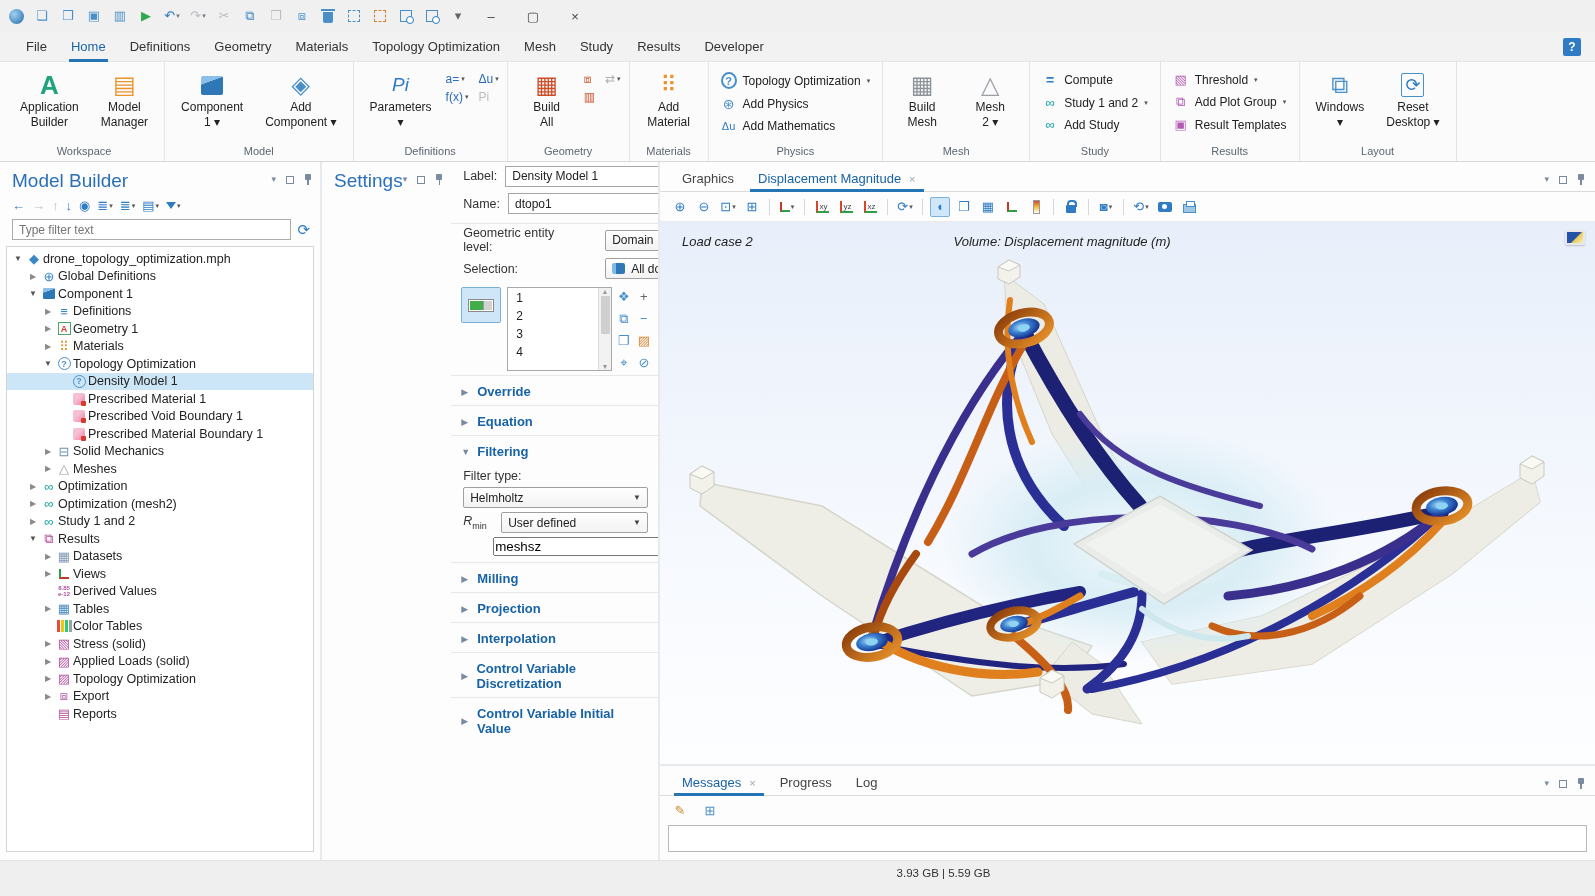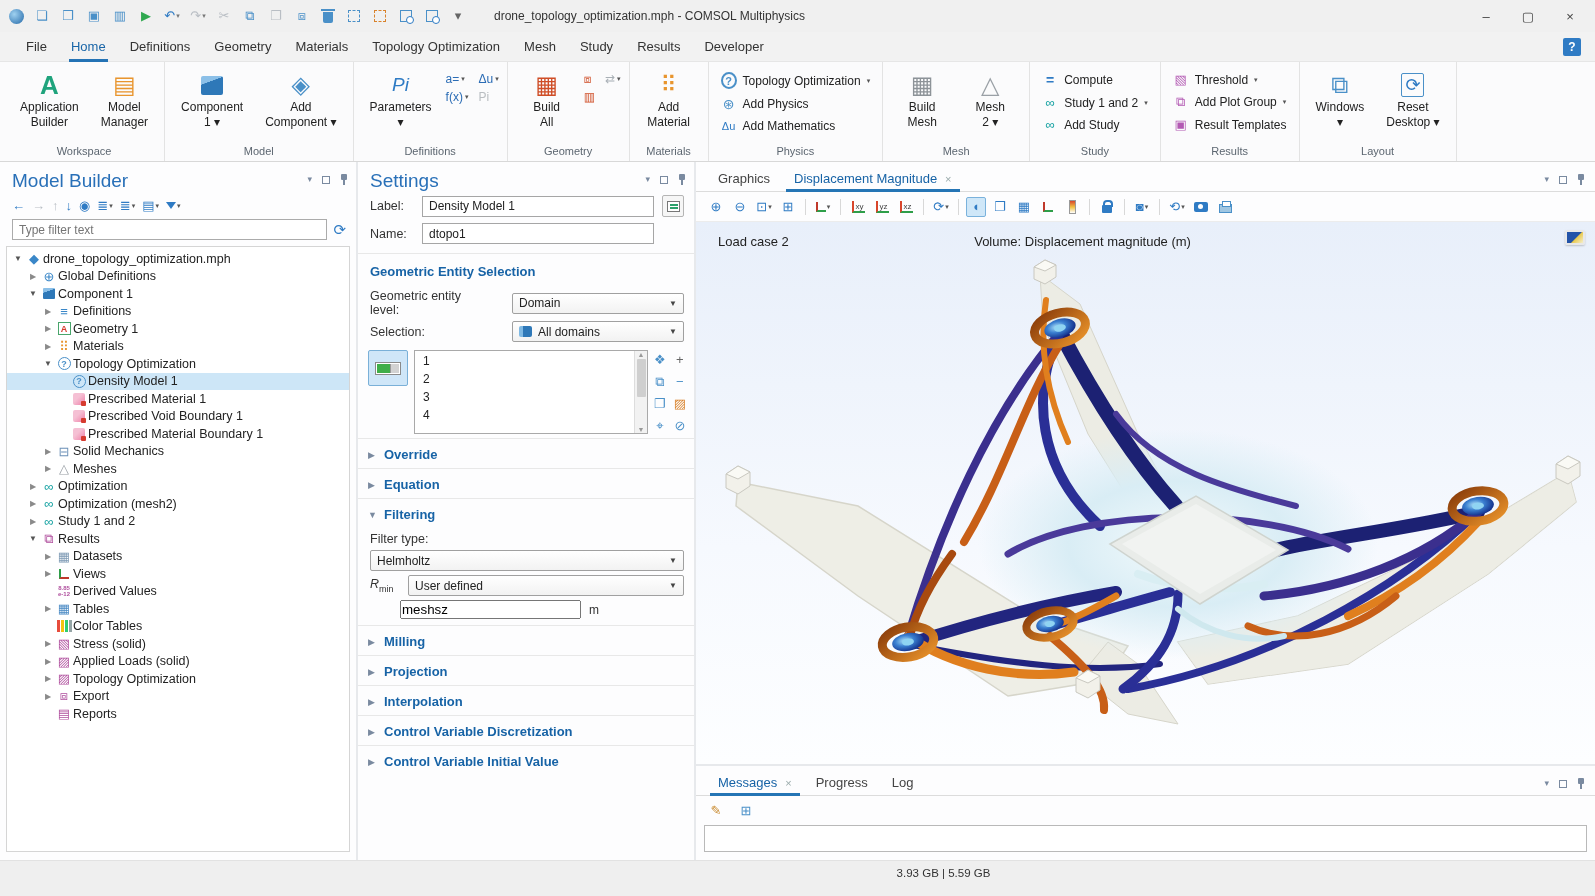--- a/index.html
+++ b/index.html
@@ -57,22 +57,22 @@
   .ic-print { width:13px; height:9px; background:#9fc6e2; border:1px solid #4a90c8; position:relative; display:inline-block; margin-top:3px; }
   .ic-print::before { content:""; position:absolute; left:2px; top:-4px; width:7px; height:4px; background:#fff; border:1px solid #4a90c8; }
   .ic-legend { width:7px; height:14px; background:linear-gradient(#d8452b,#f0c040,#fff); border:1px solid #999; display:inline-block; }
   .ic-logo { width:15px; height:15px; border-radius:50%; background:radial-gradient(circle at 35% 35%,#9fd1f0,#2368a8); display:inline-block; }
   .ic-boxed { border:1.5px solid #4a90c8; border-radius:2px; padding:0 3px; }
   .ic-domains { width:13px; height:11px; background:linear-gradient(90deg,#7fb9e4 28%,#2e78b8 28%); border-radius:2px; display:inline-block; }
   .ic-form { width:13px; height:11px; border:1px solid #777; background:#fff; position:relative; display:inline-block; }
   .ic-form::before { content:""; position:absolute; left:2px; top:2px; width:8px; height:2px; background:#2aa06a; box-shadow:0 3px 0 #2aa06a; }
   .main { position:absolute; top:162px; left:0; right:0; height:698px; background:#e7e9ec; display:flex; gap:2px; }
   .panel { background:#fdfdfe; }
-  .panel-mb { width:356px; display:flex; flex-direction:column; }
-  .panel-set { width:336px; display:flex; flex-direction:column; }
+  .panel-mb { width:320px; display:flex; flex-direction:column; }
+  .panel-set { width:336px; display:flex; flex-direction:row; }
   .panel-right { flex:1; display:flex; flex-direction:column; gap:2px; }
   .phead { display:flex; align-items:flex-start; padding:8px 8px 0 12px; }
   .ptitle { font-size:19px; color:#2970b8; flex:1; }
   .pc { display:flex; gap:10px; align-items:center; padding-top:4px; }
   .pc-i { color:#7a8aa0; font-size:9px; line-height:9px; }
   .pc-sq { width:8px; height:8px; border:1.2px solid #7a8aa0; display:inline-block; }
   .pc-pin { width:8px; height:11px; position:relative; display:inline-block; }
   .pc-pin::before { content:""; position:absolute; top:0; left:1px; width:6px; height:6px; background:#7a8aa0; border-radius:1px; }
   .pc-pin::after { content:""; position:absolute; top:6px; left:3.4px; width:1.4px; height:5px; background:#7a8aa0; }
   .mb-toolbar { display:flex; align-items:center; gap:7px; padding:6px 10px 4px 12px; }
@@ -126,21 +126,21 @@
   .tab { padding:5px 12px; font-size:13px; color:#444; position:relative; display:flex; gap:8px; align-items:center; }
   .tab.active { color:#1763a6; }
   .tab.active::after { content:""; position:absolute; left:4px; right:4px; bottom:-1px; height:3px; background:#2575b5; }
   .tab .x { color:#9aa; font-size:11px; }
   .tabs .pc { margin-left:auto; padding-bottom:6px; }
   .gfx-toolbar { height:30px; display:flex; align-items:center; gap:4px; padding:0 10px; border-bottom:1px solid #ececec; }
   .gt { min-width:20px; height:20px; display:flex; align-items:center; justify-content:center; border-radius:2px; color:#2f7bc4; font-size:14px; gap:1px; }
   .gt.active { background:#cfe7f8; border:1px solid #7ab2dc; }
   .gt .caret { font-size:7px; color:#555; }
   .gsep { width:1px; height:16px; background:#d8d8d8; margin:0 3px; }
-  .canvas { flex:1; position:relative; background:linear-gradient(#e8effa,#f6f9fe 60%,#fdfeff); overflow:hidden; }
+  .canvas { flex:1; position:relative; background:linear-gradient(#e8effa,#f6f9fe 60%,#fdfeff); overflow:hidden;font-style:italic; }
   .cv-label { position:absolute; font-size:13px; color:#222; }
   .cv-thumb { position:absolute; top:8px; right:10px; width:20px; height:15px; border:2px solid #e8e8e8; border-radius:2px; background:linear-gradient(135deg,#2353a8 55%,#e8c84a 56%,#f5efce); box-shadow:0 1px 2px rgba(0,0,0,.2); }
   .msgs { height:94px; background:#fdfdfe; display:flex; flex-direction:column; }
   .msg-toolbar { display:flex; align-items:center; gap:10px; padding:4px 10px 2px 10px; }
   .msg-toolbar .g { font-size:13px; }
   .msg-box { flex:1; margin:3px 8px 8px 8px; border:1px solid #b9b9b9; background:#fff; }
   .statusbar { position:absolute; bottom:0; left:0; right:0; height:36px; background:#efefef; border-top:1px solid #e2e2e2; }
   .statusbar .mem { position:absolute; left:calc(50% + 146px); transform:translateX(-50%); top:6px; font-size:11.5px; color:#333; }
   .caret { font-size:7px; color:#555; }
 </style>
@@ -199,21 +199,20 @@
       <span class="qat-btn">
         <span class="ic-boxmag"></span>
       </span>
       <span class="qat-btn">
         <span class="ic-boxmag"></span>
       </span>
       <span class="qat-btn">
         <span class="g" style="color: rgb(102, 102, 102); font-size: 13px;">▾</span>
       </span>
     </div>
-  <div class="win-title">drone_topology_optimization.mph - COMSOL Multiphysics</div>
   <div class="win-controls">
     <span class="win-btn">–</span>
     <span class="win-btn">▢</span>
     <span class="win-btn">×</span>
   </div>
 </div>
 
 <div class="menubar">
   <span id="menu-tabs" style="display:flex">
       <span class="menu-tab">File</span>
@@ -714,21 +713,20 @@
         <input value="Density Model 1" style="">
         <span class="side-btn">
             <span class="ic-form"></span>
           </span>
       </div>
       <div class="frow" style="padding-right:40px">
         <span class="flabel">Name:</span>
         <input value="dtopo1" style="">
       </div>
       <div class="sec-div"></div>
-      <div class="sec-title">Geometric Entity Selection</div>
       <div class="selrow">
         <span class="sellabel">Geometric entity level:</span>
         <div class="dropdown">
           <span class="dtext">Domain</span>
           <span class="dcaret">▼</span>
         </div>
       </div>
       <div class="selrow">
         <span class="sellabel">Selection:</span>
         <div class="dropdown">

